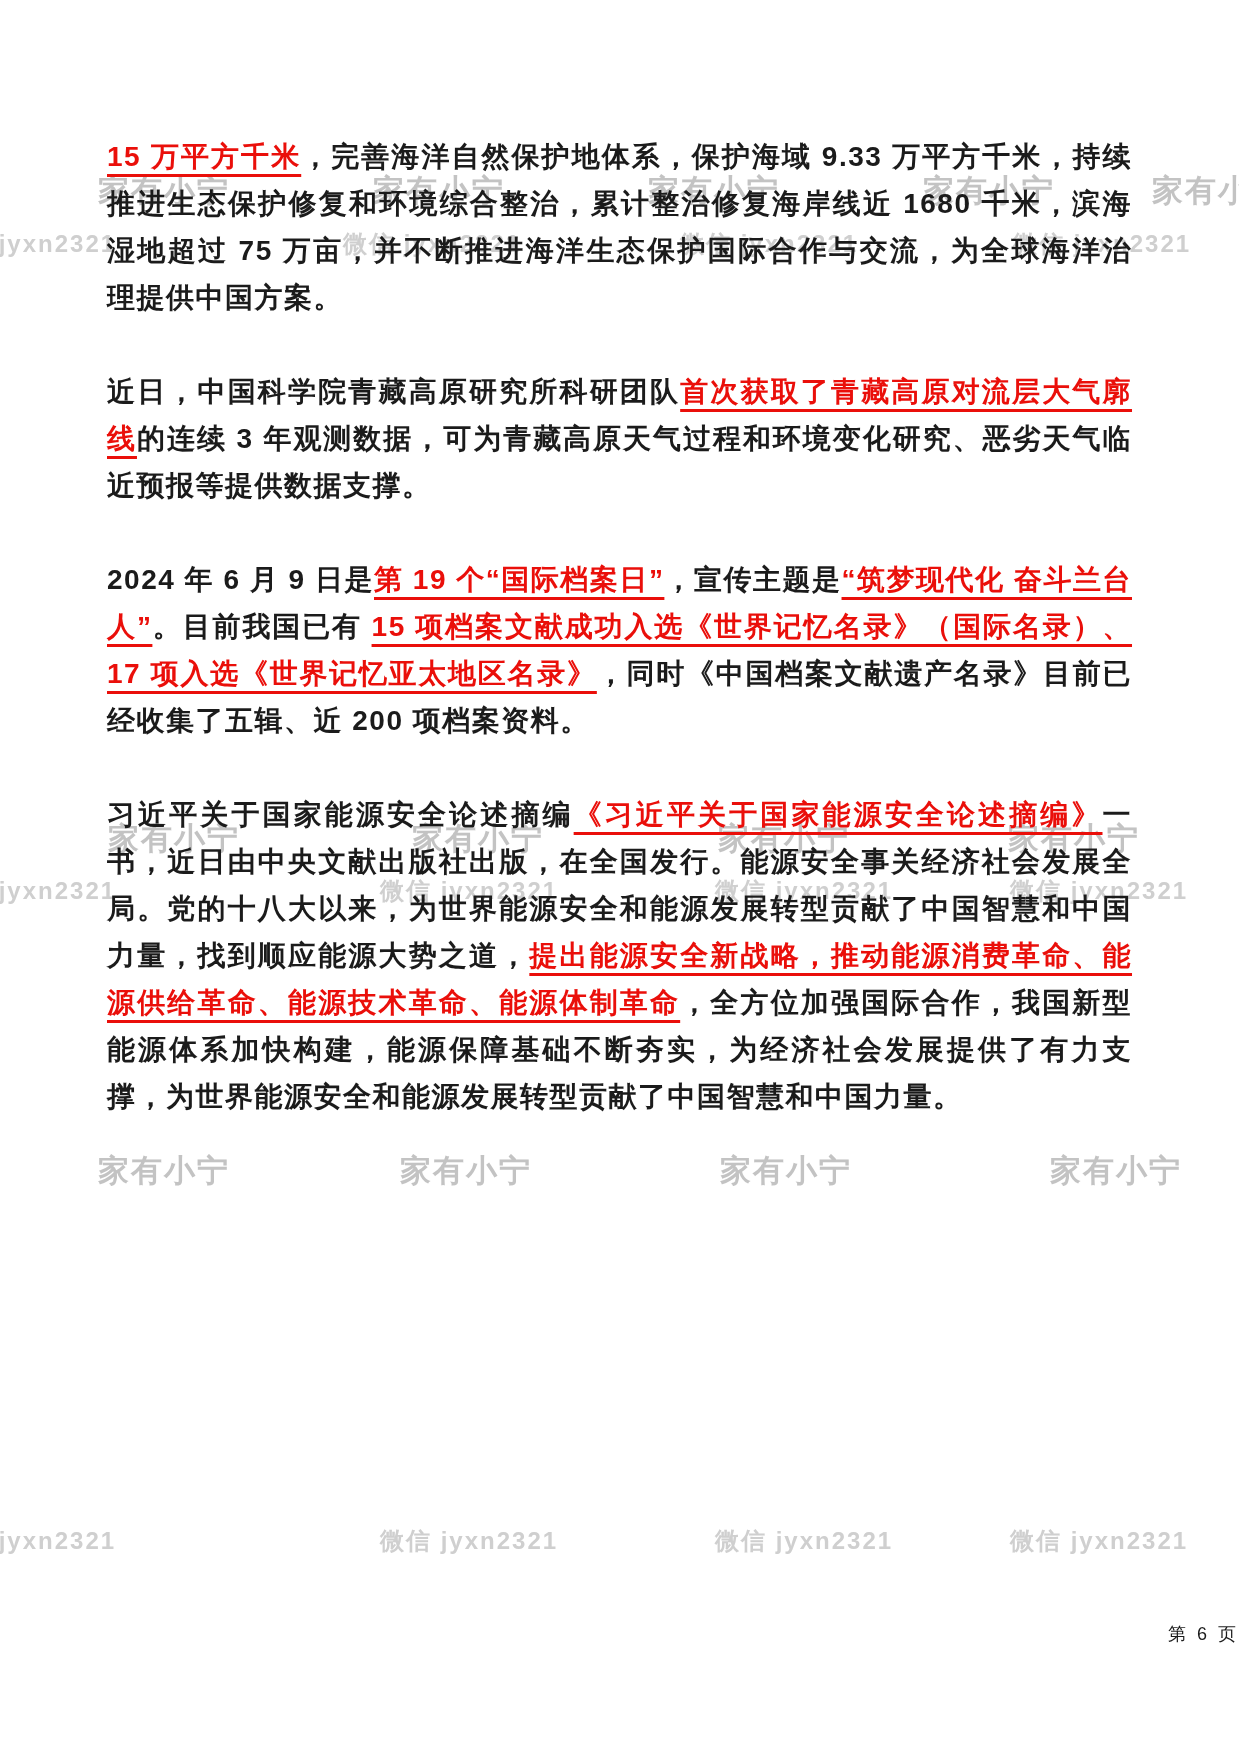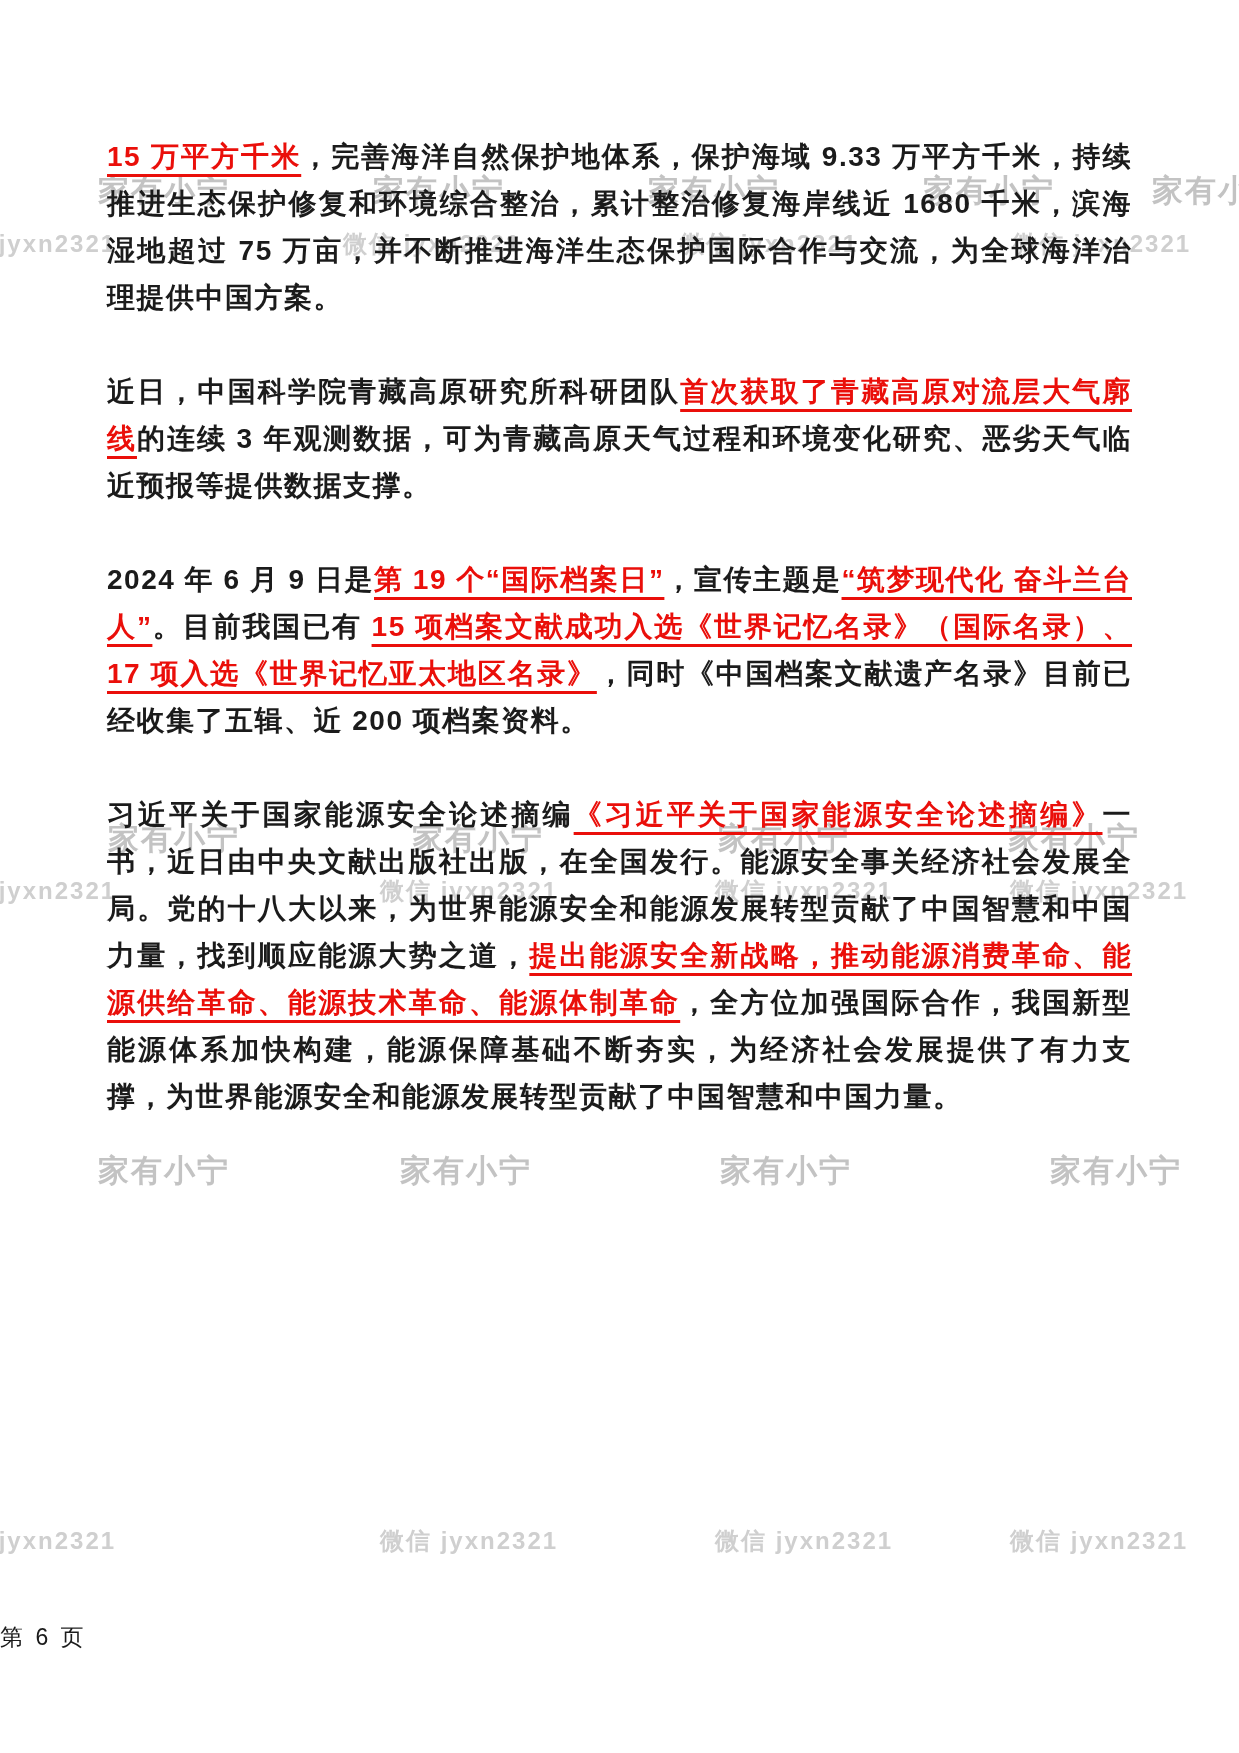--- a/index.html
+++ b/index.html
@@ -41,22 +41,22 @@
     text-decoration:underline;
     text-decoration-color:#ea0f0a;
     text-decoration-thickness:3px;
     text-underline-offset:8px;
   }
   .footer {
     position:absolute;
     left:0; top:1622px;
     width:100%;
     z-index:2;
-    text-align:left;
-    font-size:23px;
+    text-align:right;
+    font-size:18px;
     font-weight:normal;
     letter-spacing:3px;
     color:#1b1b1b;
   }
 </style>
 </head>
 <body>
 
 <div class="page">
   <div class="wm-layer">

